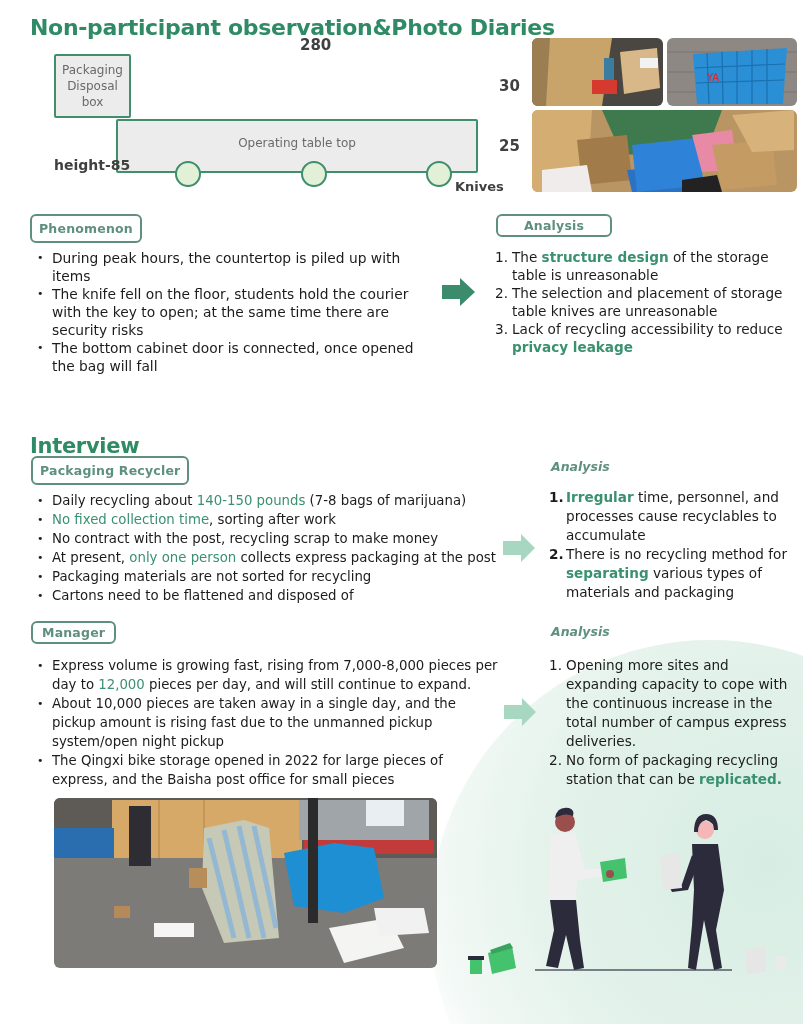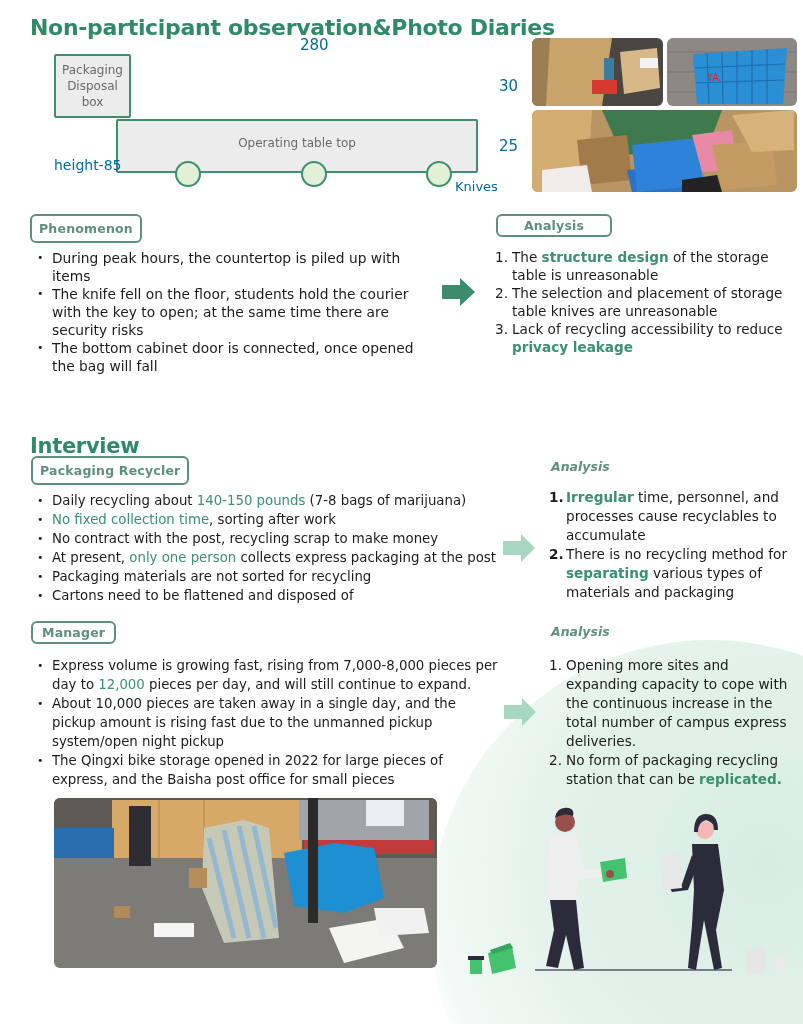--- a/index.html
+++ b/index.html
@@ -19,21 +19,21 @@
   .abs { position: absolute; z-index: 1; }
   .h1 {
     font-family: "DejaVu Sans", sans-serif; font-weight: bold; color: #2f8a66;
     letter-spacing: -0.3px;
     margin-top: 13px;
   }
   .title { left: 30px; top: 2px; font-size: 22px; }
   .interview-title { left: 30px; top: 421px; font-size: 21px; }
 
   
-  .dim { color: #0369a1; font-weight: normal; font-size: 14px; }
+  .dim { color: #404040; font-weight: bold; font-size: 14px; }
   .box {
     position: absolute; border: 2px solid #3f8f6c; background: #ececec;
     border-radius: 2px; color: #6a6a6a; font-size: 12px; text-align: center;
     display: flex; align-items: center; justify-content: center;
   }
   .knife-circle {
     position: absolute; width: 26px; height: 26px; border-radius: 50%;
     background: #e2f0d8; border: 2px solid #3f8f6c;
   }
   .photo { position: absolute; overflow: hidden; border-radius: 6px; }

